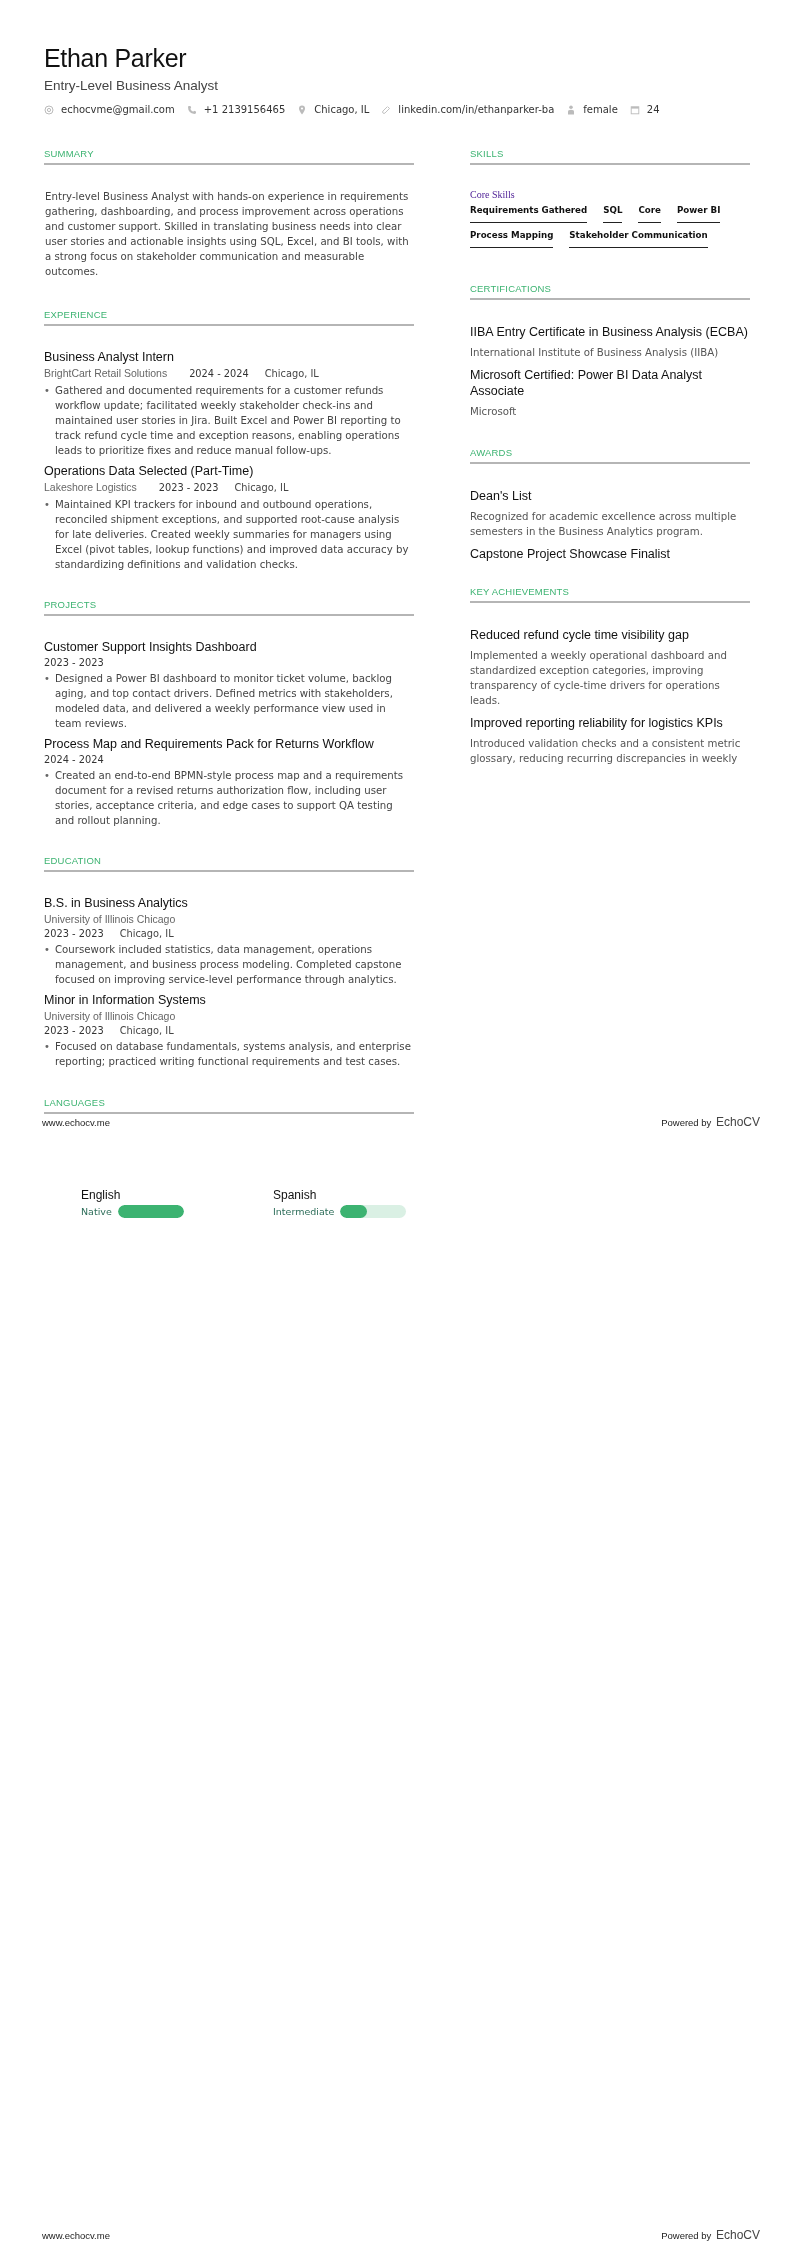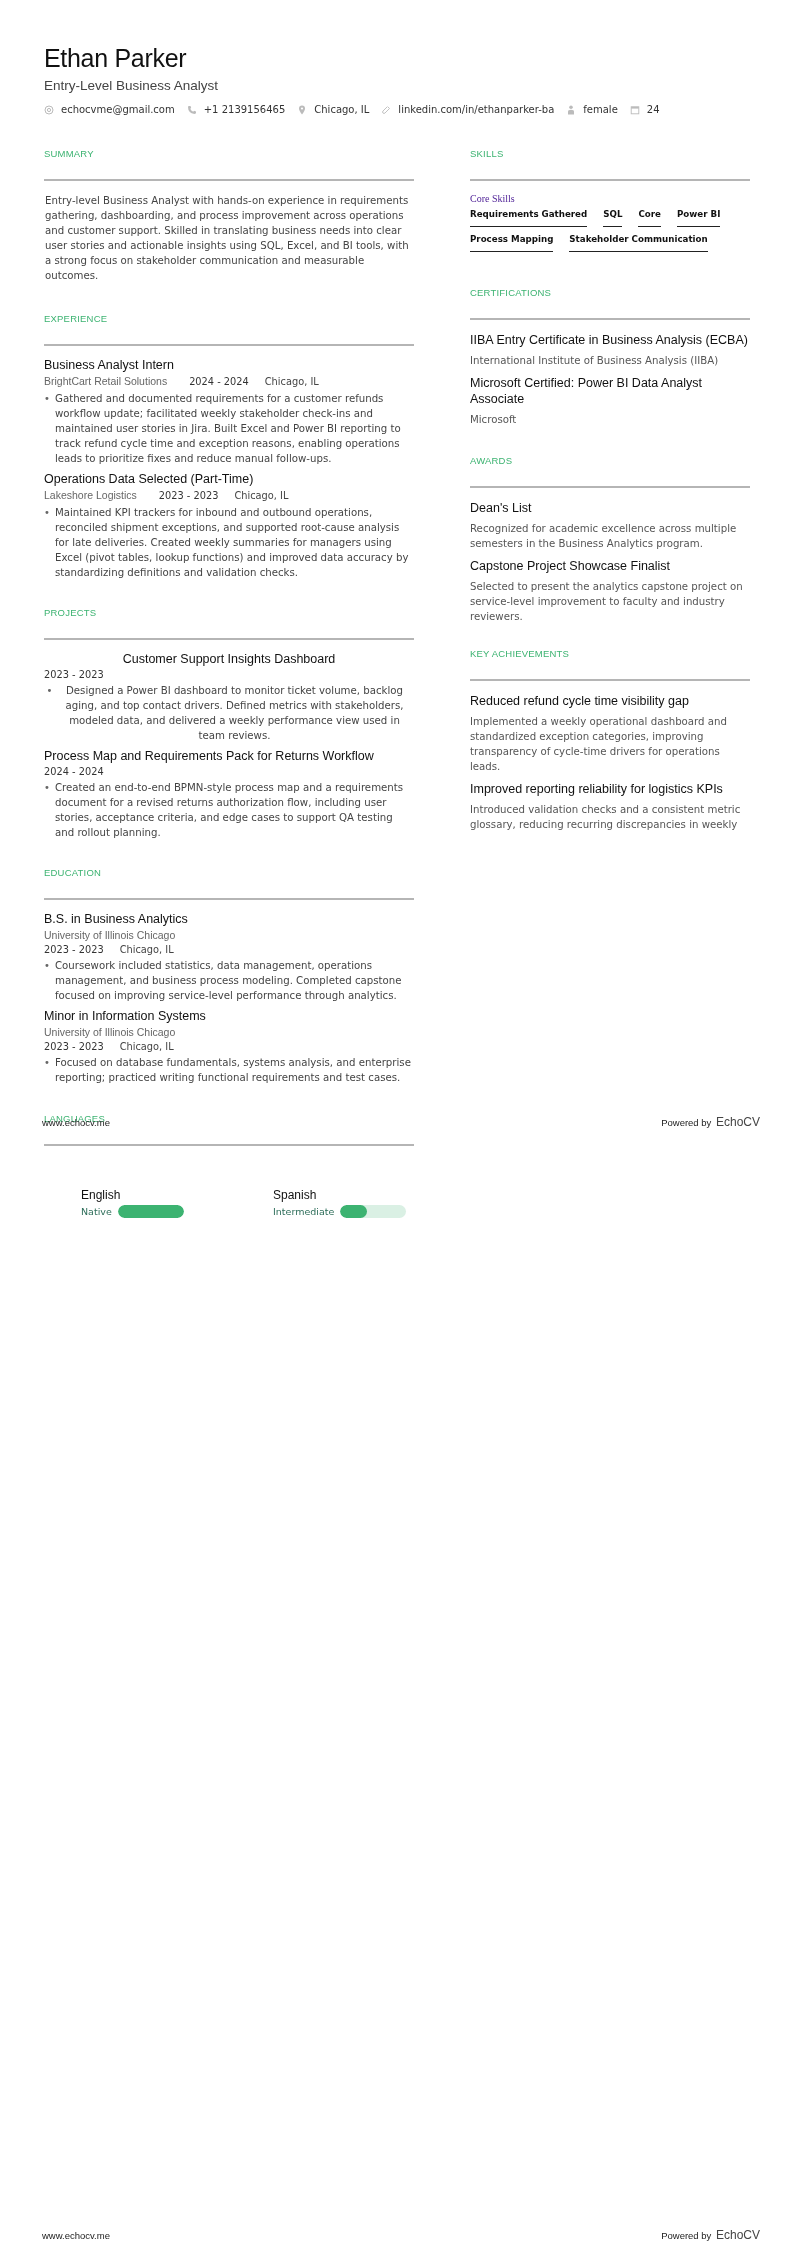--- a/index.html
+++ b/index.html
@@ -10,21 +10,21 @@
 
     
     .name { position: absolute; left: 44px; top: 44px; font-family: "Liberation Sans", sans-serif; font-size: 25px; font-weight: 400; color: #111; letter-spacing: -0.3px; }
     .title { position: absolute; left: 44px; top: 78px; font-family: "Liberation Sans", sans-serif; font-size: 13.5px; color: #444; }
     .contacts { position: absolute; left: 44px; top: 104px; display: flex; align-items: center; font-family: "DejaVu Sans", sans-serif; font-size: 10px; color: #333; white-space: nowrap; }
     .contact { display: flex; align-items: center; margin-right: 12px; }
     .contact .ic { display: inline-flex; width: 10px; height: 10px; margin-right: 7px; align-items: center; justify-content: center; color: #bbb; }
     .contact .ic svg { width: 10px; height: 10px; }
 
     
-    .section-title { font-family: "Liberation Sans", sans-serif; font-size: 9.5px; color: #3cb371; letter-spacing: 0.2px; text-transform: uppercase; padding-bottom: 20px; border-bottom: 2px solid #b5b5b5; margin-bottom: 12px; }
+    .section-title { font-family: "Liberation Sans", sans-serif; font-size: 9.5px; color: #3cb371; letter-spacing: 0.2px; text-transform: uppercase; padding-bottom: 4px; border-bottom: 2px solid #b5b5b5; margin-bottom: 24px; }
     .col-left { position: absolute; left: 44px; top: 148px; width: 370px; }
     .col-right { position: absolute; left: 470px; top: 148px; width: 280px; }
 
     .body-text { font-family: "DejaVu Sans", sans-serif; font-size: 10.2px; line-height: 15px; color: #444; }
     .section { margin-bottom: 30px; }
 
     .entry-title { font-family: "Liberation Sans", sans-serif; font-size: 12.5px; color: #111; margin-bottom: 3px; }
     .entry-meta { display: flex; align-items: baseline; font-family: "Liberation Sans", sans-serif; font-size: 10.5px; color: #666; margin-bottom: 4px; }
     .entry-meta .org { margin-right: 22px; }
     .entry-meta .dates { font-family: "DejaVu Sans", sans-serif; font-size: 9.8px; color: #333; margin-right: 16px; }
@@ -151,21 +151,21 @@
         <div class="bullet body-text">
           <span class="dot">•</span>
           <span class="text">Maintained KPI trackers for inbound and outbound operations, reconciled shipment exceptions, and supported root-cause analysis for late deliveries. Created weekly summaries for managers using Excel (pivot tables, lookup functions) and improved data accuracy by standardizing definitions and validation checks.</span>
         </div>
       </div>
     </div>
 
     <div class="section" style="margin-bottom:27px;">
       <div class="section-title">Projects</div>
 
-      <div class="entry" style="text-align:center;">
+      <div class="entry" style="">
         <div class="entry-title">Customer Support Insights Dashboard</div>
         <div class="entry-meta" style="margin-bottom:3px;">
           <span class="dates">2023 - 2023</span>
         </div>
         <div class="bullet body-text">
           <span class="dot">•</span>
           <span class="text">Designed a Power BI dashboard to monitor ticket volume, backlog aging, and top contact drivers. Defined metrics with stakeholders, modeled data, and delivered a weekly performance view used in team reviews.</span>
         </div>
       </div>
 
@@ -237,21 +237,20 @@
       <div class="r-sub">International Institute of Business Analysis (IIBA)</div>
       <div class="r-title">Microsoft Certified: Power BI Data Analyst Associate</div>
       <div class="r-sub">Microsoft</div>
     </div>
 
     <div class="section" style="margin-bottom:24px;">
       <div class="section-title">Awards</div>
       <div class="r-title">Dean's List</div>
       <div class="r-sub">Recognized for academic excellence across multiple semesters in the Business Analytics program.</div>
       <div class="r-title">Capstone Project Showcase Finalist</div>
-      <div class="r-sub">Selected to present the analytics capstone project on service-level improvement to faculty and industry reviewers.</div>
     </div>
 
     <div class="section">
       <div class="section-title">Key Achievements</div>
       <div class="r-title">Reduced refund cycle time visibility gap</div>
       <div class="r-sub">Implemented a weekly operational dashboard and standardized exception categories, improving transparency of cycle-time drivers for operations leads.</div>
       <div class="r-title">Improved reporting reliability for logistics KPIs</div>
       <div class="r-sub" style="max-height:30px; overflow:hidden;">Introduced validation checks and a consistent metric glossary, reducing recurring discrepancies in weekly</div>
     </div>
   </div>

